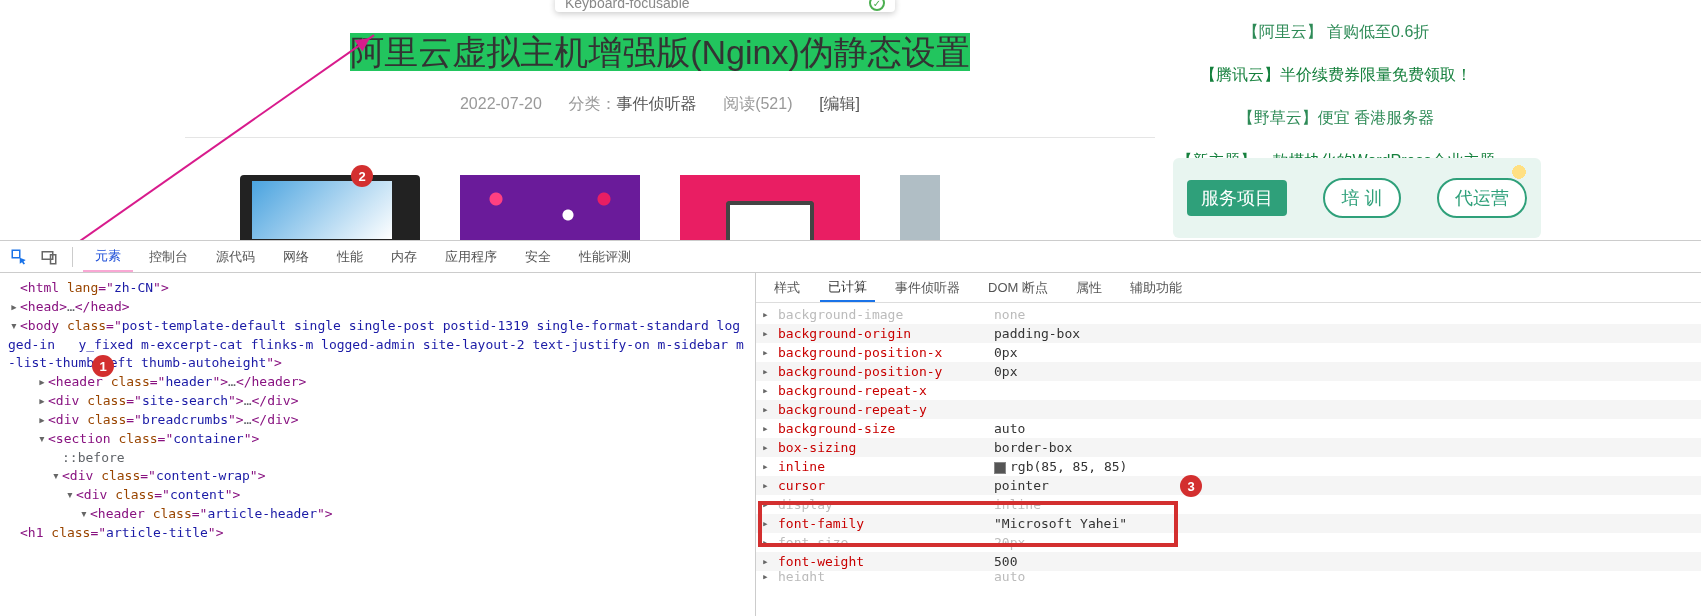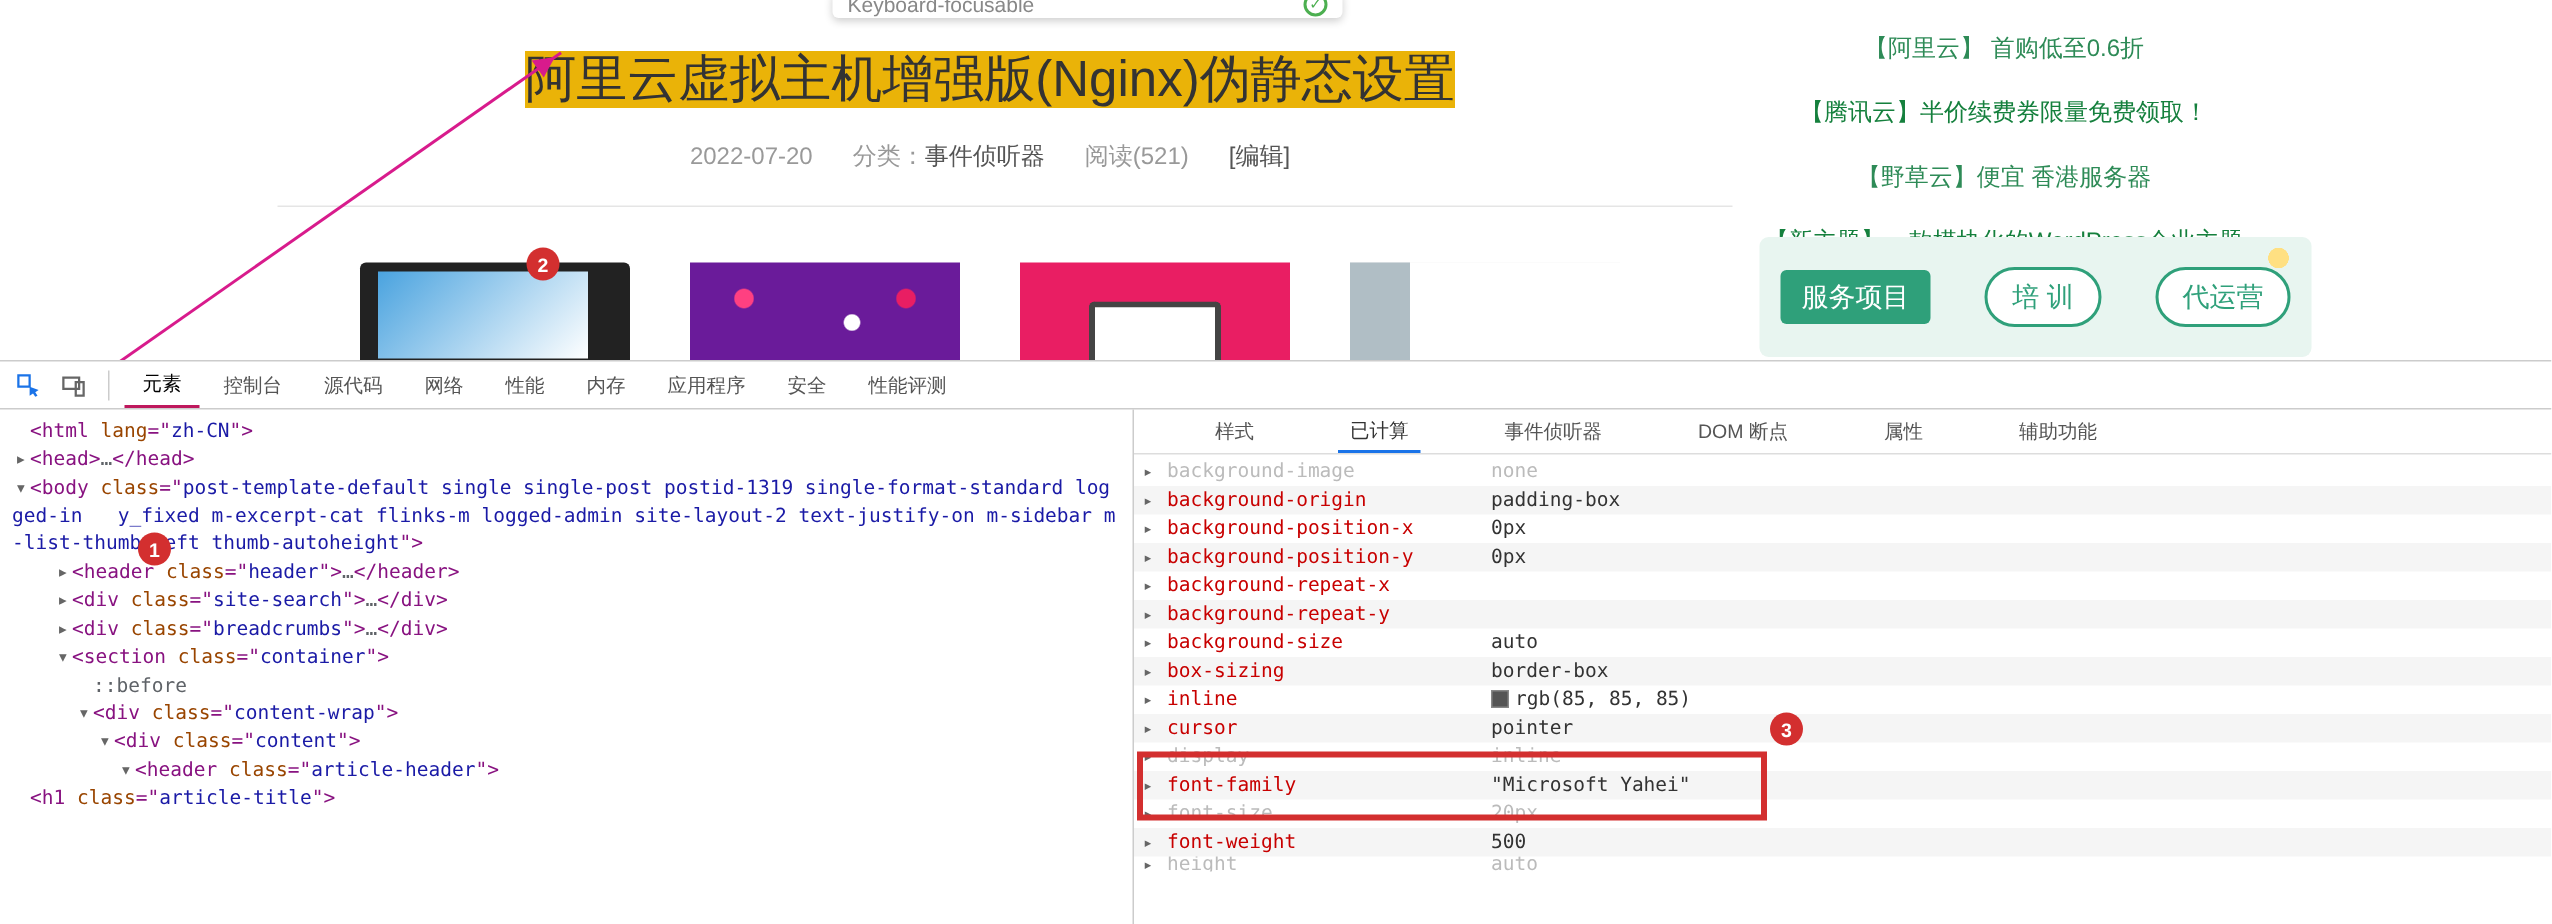--- a/index.html
+++ b/index.html
@@ -4,21 +4,21 @@
 <style>
   * { box-sizing: border-box; margin: 0; padding: 0; }
   body { font-family: "Microsoft Yahei", Arial, sans-serif; font-size: 13px; color: #333; background: #fff; }
   .page { width: 1701px; height: 616px; position: relative; overflow: hidden; }
 
   
   .article { position: absolute; left: 175px; top: 0; width: 970px; }
   .tooltip { position:absolute; left:380px; top:-6px; width:340px; height:18px; background:#fff; border-radius:4px; box-shadow:0 2px 6px rgba(0,0,0,.2); padding:4px 10px; color:#888; font-size:14px; display:flex; justify-content:space-between; align-items:center; }
   .tooltip .check { width:16px; height:16px; border:2px solid #4caf50; border-radius:50%; display:flex; align-items:center; justify-content:center; color:#4caf50; font-size:10px; }
   .title-h1 { text-align:center; font-size:34px; font-weight:400; margin-top:30px; }
-  .title-h1 span.hl { background:#eab308;margin-top:40px; }
+  .title-h1 span.hl { background:#22c55e;margin-top:40px; }
   .meta { text-align:center; margin-top:18px; color:#999; font-size:16px; }
   .meta a { color:#555; text-decoration:none; }
   .meta .edit { color:#555; }
   .rule { border: none; border-top: 1px solid #e5e5e5; margin-top: 22px; position:absolute; left:10px; right:-10px; }
   .thumbs { display:flex; gap:40px; justify-content:center; margin-top:60px; }
   .thumb { width:180px; height:80px; position:relative; }
   .t1 { background:#222; border-radius:4px; }
   .t1::before { content:""; position:absolute; left:12px; top:6px; width:140px; height:58px; background:linear-gradient(135deg,#4aa3df,#fff); }
   .t2 { background:#6a1b9a; }
   .t2::before { content:""; position:absolute; inset:0; background:
@@ -46,36 +46,36 @@
 
   
   .badge { position:absolute; width:22px; height:22px; border-radius:50%; background:#d32f2f; color:#fff; font-size:13px; display:flex; align-items:center; justify-content:center; font-weight:bold; }
 
   
   .devtools { position:absolute; left:0; top:240px; right:0; bottom:0; background:#fff; border-top:1px solid #ccc; }
   .dt-tabs { display:flex; align-items:center; height:32px; border-bottom:1px solid #ccc; padding-left:6px; gap:4px; }
   .dt-ico { width:26px; height:26px; display:flex; align-items:center; justify-content:center; color:#1a73e8; font-size:16px; }
   .dt-ico.gray { color:#666; }
   .dt-tab { padding:0 12px; height:100%; display:flex; align-items:center; color:#555; font-size:13px; cursor:pointer; }
-  .dt-tab.active { border-bottom:2px solid #be185d; color:#000000; }
+  .dt-tab.active { border-bottom:2px solid #f9a8d4; color:#1d4ed8; }
 
   .dt-body { display:flex; height:calc(100% - 32px); }
   .dt-left { width:756px; padding:6px 8px; font-family:Consolas,Menlo,monospace; font-size:13px; line-height:1.45; overflow:auto; border-right:1px solid #ccc; color:#5f6368; position:relative; }
   .dt-right { flex:1; display:flex; flex-direction:column; }
 
   .html-line { white-space:pre; }
   .tag { color:#881280; }
   .attr { color:#994500; }
   .val { color:#1a1aa6; }
   .punc { color:#881280; }
   .tw { display:inline-block; width:12px; text-align:center; color:#666; cursor:pointer; user-select:none; } .ind2 { padding-left:28px; } .ind3 { padding-left:42px; }
   .ind4 { padding-left:56px; } .ind5 { padding-left:70px; }
 
   .styles-tabs { display:flex; height:30px; align-items:center; border-bottom:1px solid #ddd; padding-left:10px; gap:12px; font-size:13px; color:#555; }
-  .styles-tab { padding:0 8px; height:100%; display:flex; align-items:center; cursor:pointer;margin-left:36px; }
+  .styles-tab { padding:0 8px; height:100%; display:flex; align-items:center; cursor:pointer; }
   .styles-tab.active { border-bottom:2px solid #1a73e8; color:#333; }
 
   .props { flex:1; overflow:auto; font-family:Consolas,Menlo,monospace; font-size:13px; padding:2px 0; position:relative; }
   .prow { display:flex; align-items:center; height:19px; padding-left:6px; }
   .prow:nth-child(odd){ background:#f5f5f5; }
   .prow .tw2 { width:12px; color:#666; font-size:11px; }
   .prow .pname { color:#c80000; width:220px; padding-left:4px; }
   .prow .pval { color:#333; }
   .swatch { display:inline-block; width:12px; height:12px; background:rgb(85,85,85); margin-right:4px; vertical-align:middle; border:1px solid #888; }
 

